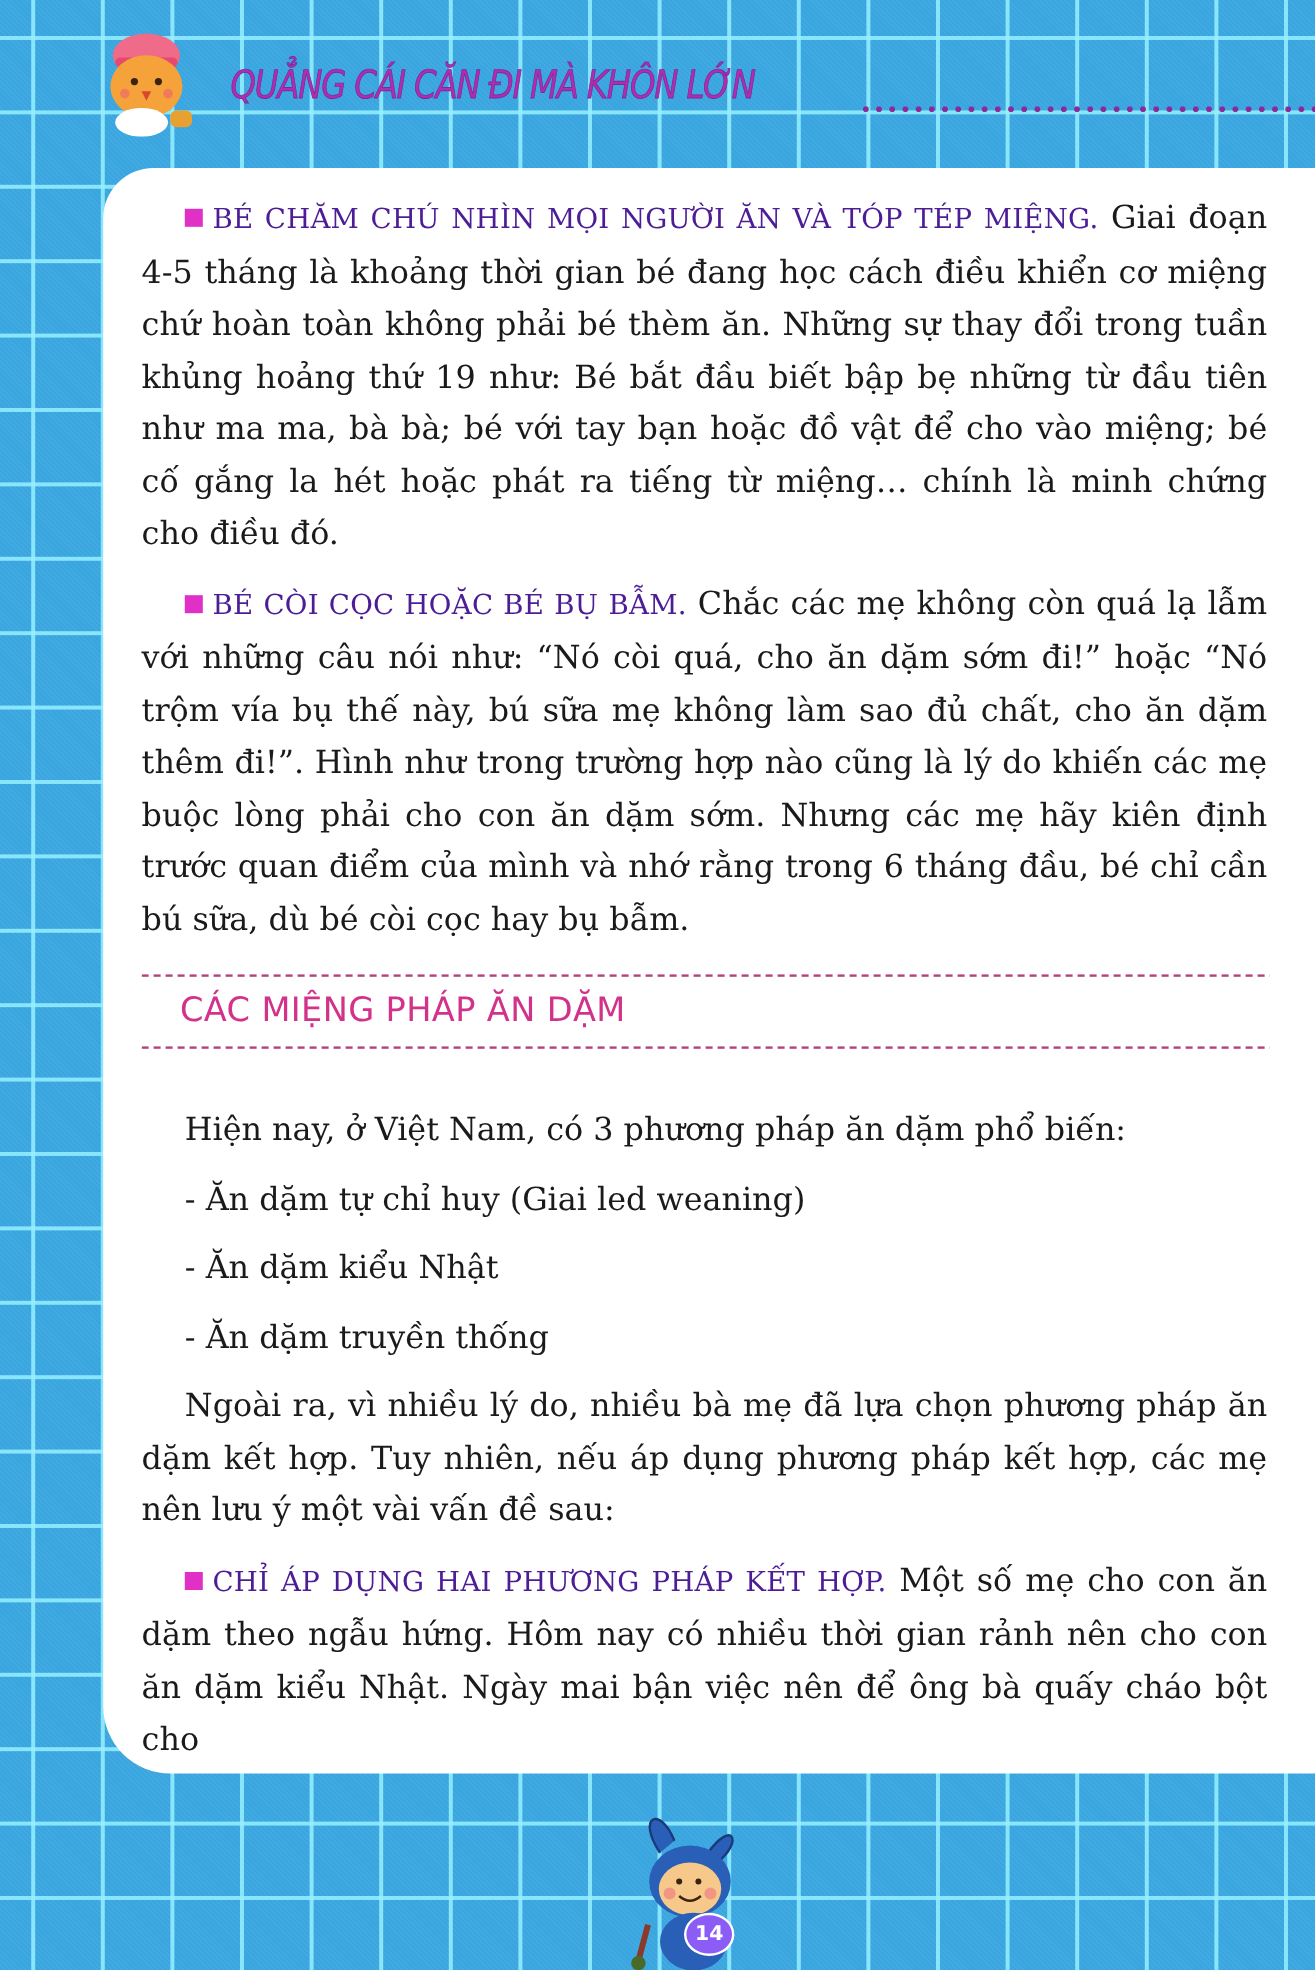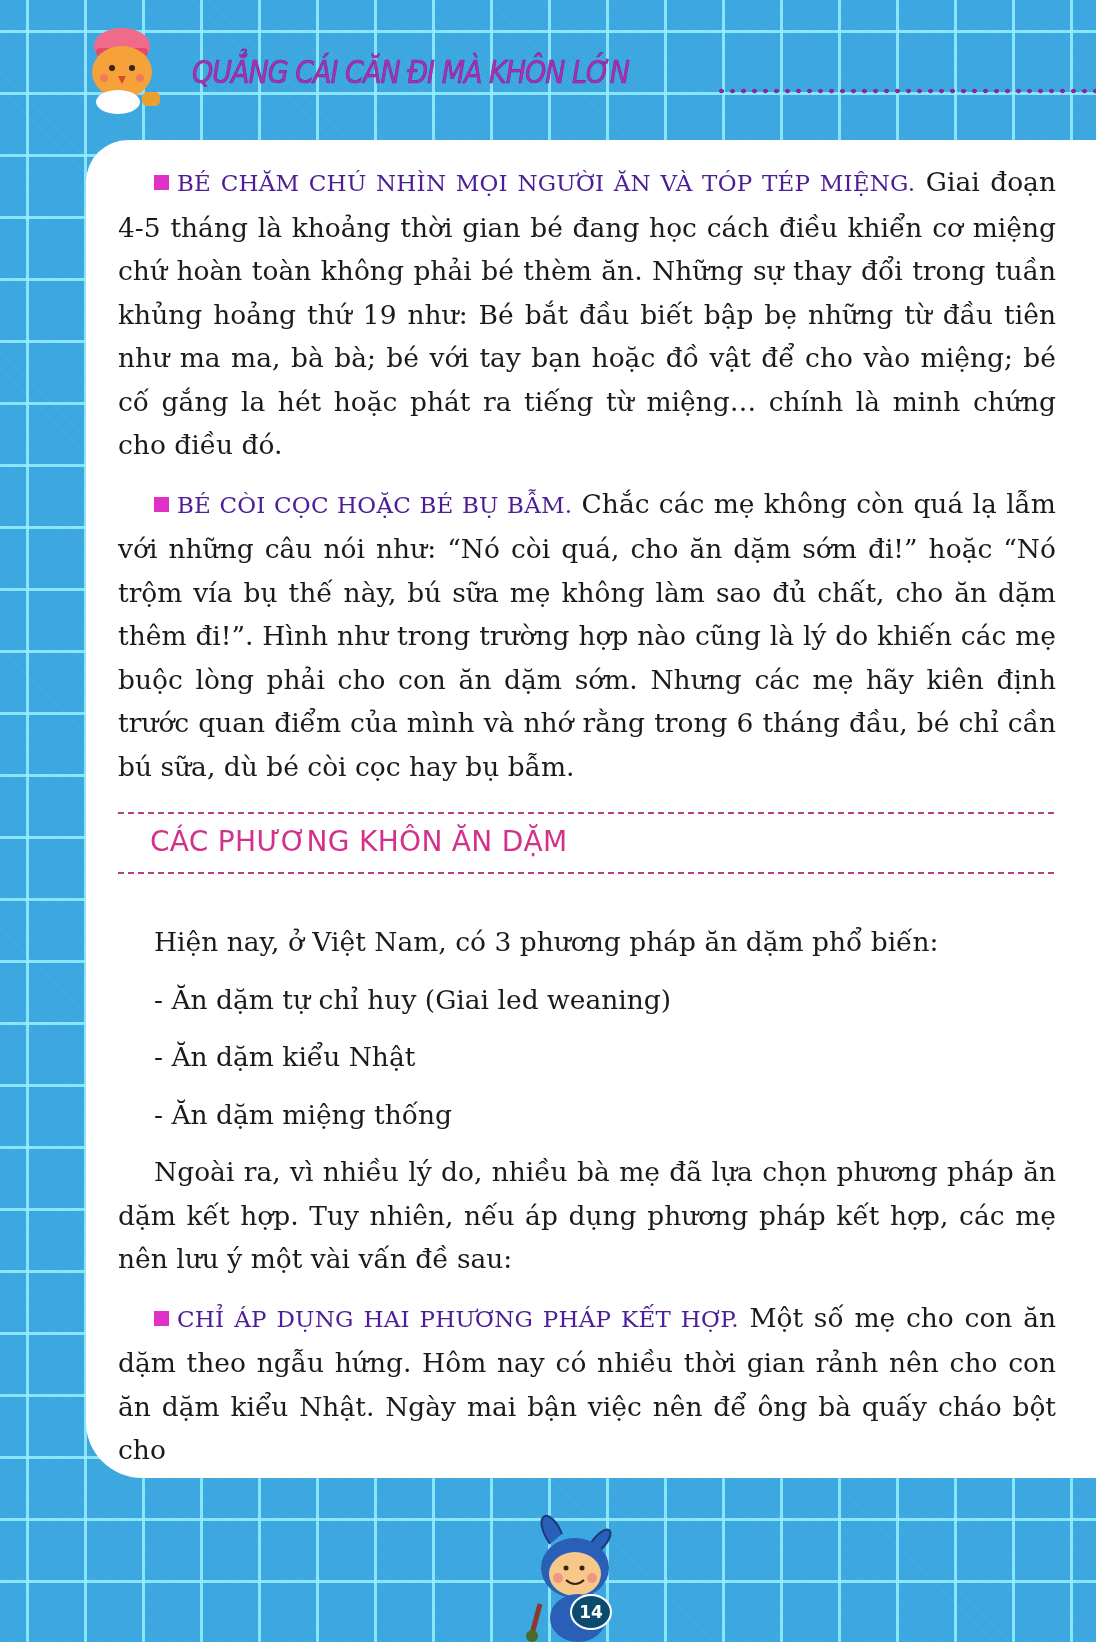--- a/index.html
+++ b/index.html
@@ -115,21 +115,21 @@
     .footer-mascot {
       position: absolute;
       left: 520px; top: 1504px;
       width: 110px; height: 138px;
     }
     .page-badge {
       position: absolute;
       left: 570px; top: 1594px;
       width: 38px; height: 32px;
       border-radius: 50%;
-      background: #0c4a6e;
+      background: #8b5cf6;
       border: 2px solid #ffffff;
       color: #ffffff;
       font-family: "DejaVu Sans", sans-serif;
       font-weight: bold;
       font-size: 17px;
       line-height: 32px;
       text-align: center;
     }
   </style>
 </head>
@@ -157,29 +157,29 @@
 <div class="content">
   <p class="para">
     <span class="bullet-sq"></span><span class="lead">BÉ CHĂM CHÚ NHÌN MỌI NGƯỜI ĂN VÀ TÓP TÉP MIỆNG.</span><span> Giai đoạn 4-5 tháng là khoảng thời gian bé đang học cách điều khiển cơ miệng chứ hoàn toàn không phải bé thèm ăn. Những sự thay đổi trong tuần khủng hoảng thứ 19 như: Bé bắt đầu biết bập bẹ những từ đầu tiên như ma ma, bà bà; bé với tay bạn hoặc đồ vật để cho vào miệng; bé cố gắng la hét hoặc phát ra tiếng từ miệng… chính là minh chứng cho điều đó.</span>
   </p>
   <p class="para">
     <span class="bullet-sq"></span><span class="lead">BÉ CÒI CỌC HOẶC BÉ BỤ BẪM.</span><span> Chắc các mẹ không còn quá lạ lẫm với những câu nói như: “Nó còi quá, cho ăn dặm sớm đi!” hoặc “Nó trộm vía bụ thế này, bú sữa mẹ không làm sao đủ chất, cho ăn dặm thêm đi!”. Hình như trong trường hợp nào cũng là lý do khiến các mẹ buộc lòng phải cho con ăn dặm sớm. Nhưng các mẹ hãy kiên định trước quan điểm của mình và nhớ rằng trong 6 tháng đầu, bé chỉ cần bú sữa, dù bé còi cọc hay bụ bẫm.</span>
   </p>
 
   <div class="section-head">
     <div class="dash-line"></div>
-    <div class="section-title">CÁC PHƯƠNG KHÔN ĂN DẶM</div>
+    <div class="section-title">CÁC MIỆNG PHÁP ĂN DẶM</div>
     <div class="dash-line"></div>
   </div>
 
   <div style="height:40px"></div>
   <p class="plain" style="margin-bottom:14px">Hiện nay, ở Việt Nam, có 3 phương pháp ăn dặm phổ biến:</p>
   <p class="list-item" style="margin-bottom:14px">- Ăn dặm tự chỉ huy (Giai led weaning)</p>
   <p class="list-item" style="margin-bottom:14px">- Ăn dặm kiểu Nhật</p>
-  <p class="list-item" style="margin-bottom:14px">- Ăn dặm miệng thống</p>
+  <p class="list-item" style="margin-bottom:14px">- Ăn dặm truyền thống</p>
   <p class="para">Ngoài ra, vì nhiều lý do, nhiều bà mẹ đã lựa chọn phương pháp ăn dặm kết hợp. Tuy nhiên, nếu áp dụng phương pháp kết hợp, các mẹ nên lưu ý một vài vấn đề sau:</p>
   <p class="para">
     <span class="bullet-sq"></span><span class="lead">CHỈ ÁP DỤNG HAI PHƯƠNG PHÁP KẾT HỢP.</span><span> Một số mẹ cho con ăn dặm theo ngẫu hứng. Hôm nay có nhiều thời gian rảnh nên cho con ăn dặm kiểu Nhật. Ngày mai bận việc nên để ông bà quấy cháo bột cho</span>
   </p>
 </div>
 
 <svg class="footer-mascot" viewBox="0 0 110 138">
   <path d="M30 40 C 10 10, 30 0, 42 30" fill="#2a5fb8" stroke="#1a3a7a" stroke-width="2"></path>
   <path d="M70 40 C 90 12, 100 30, 78 48" fill="#2a5fb8" stroke="#1a3a7a" stroke-width="2"></path>
   <ellipse cx="55" cy="64" rx="34" ry="30" fill="#2a5fb8"></ellipse>

